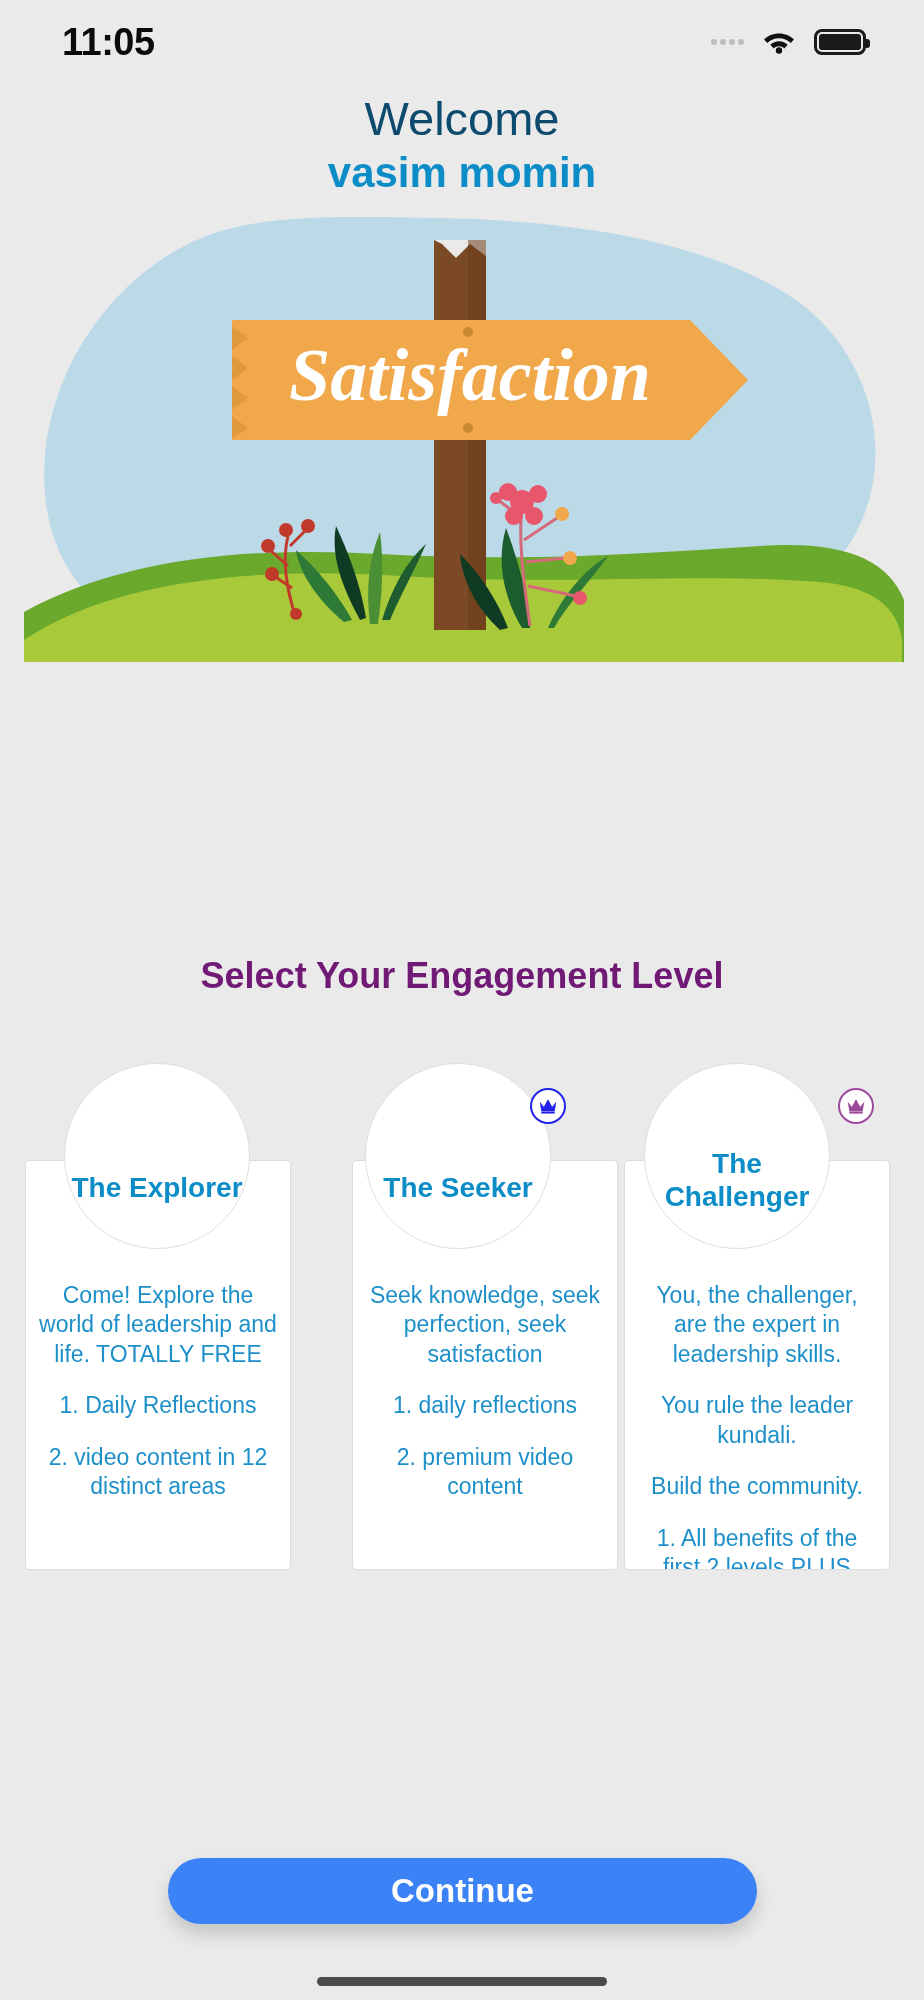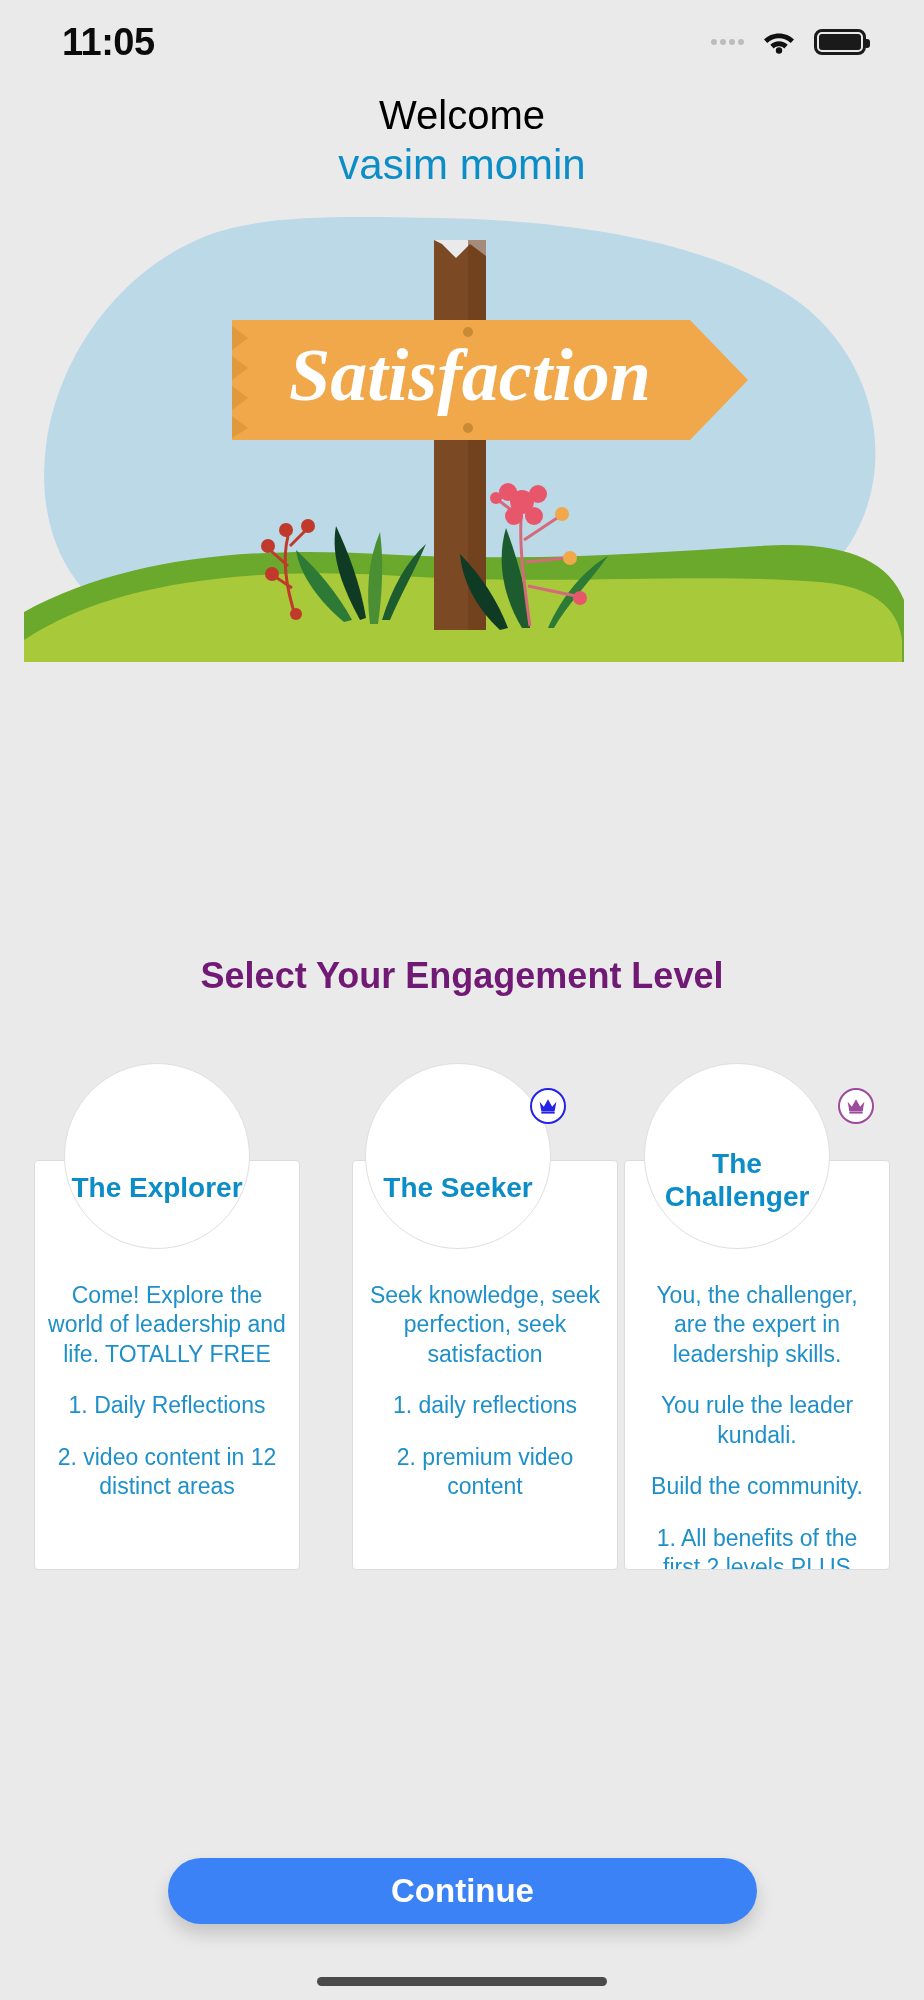--- a/index.html
+++ b/index.html
@@ -71,27 +71,27 @@
   }
 
   
   .welcome-wrap {
     position: absolute;
     top: 92px; left: 0;
     width: 924px;
     text-align: center;
   }
   .welcome-label {
-    font-size: 40px;
-    color: #000000;
+    font-size: 47px;
+    color: #0c4a6e;
     line-height: 1.15;
   }
   .welcome-name {
     font-size: 42px;
-    font-weight: normal;
+    font-weight: bold;
     color: #0d8dc7;
     line-height: 1.3;
   }
 
   
   .illustration {
     position: absolute;
     top: 210px; left: 0;
     width: 924px;
     height: 460px;
@@ -119,21 +119,21 @@
   .plan {
     position: absolute;
     top: 97px;
     width: 266px;
     height: 410px;
     background: #ffffff;
     border: 1px solid #dcdcdc;
     border-radius: 4px;
     overflow: hidden;
   }
-  .plan-0 { left: 25px; margin-left: 9px; }
+  .plan-0 { left: 25px; }
   .plan-1 { left: 312px; margin-left: 40px; }
   .plan-2 { left: 624px; }
 
   .plan-body {
     padding: 120px 12px 14px 12px;
     text-align: center;
     color: #1d8fc9;
     font-size: 23px;
     line-height: 1.28;
   }

